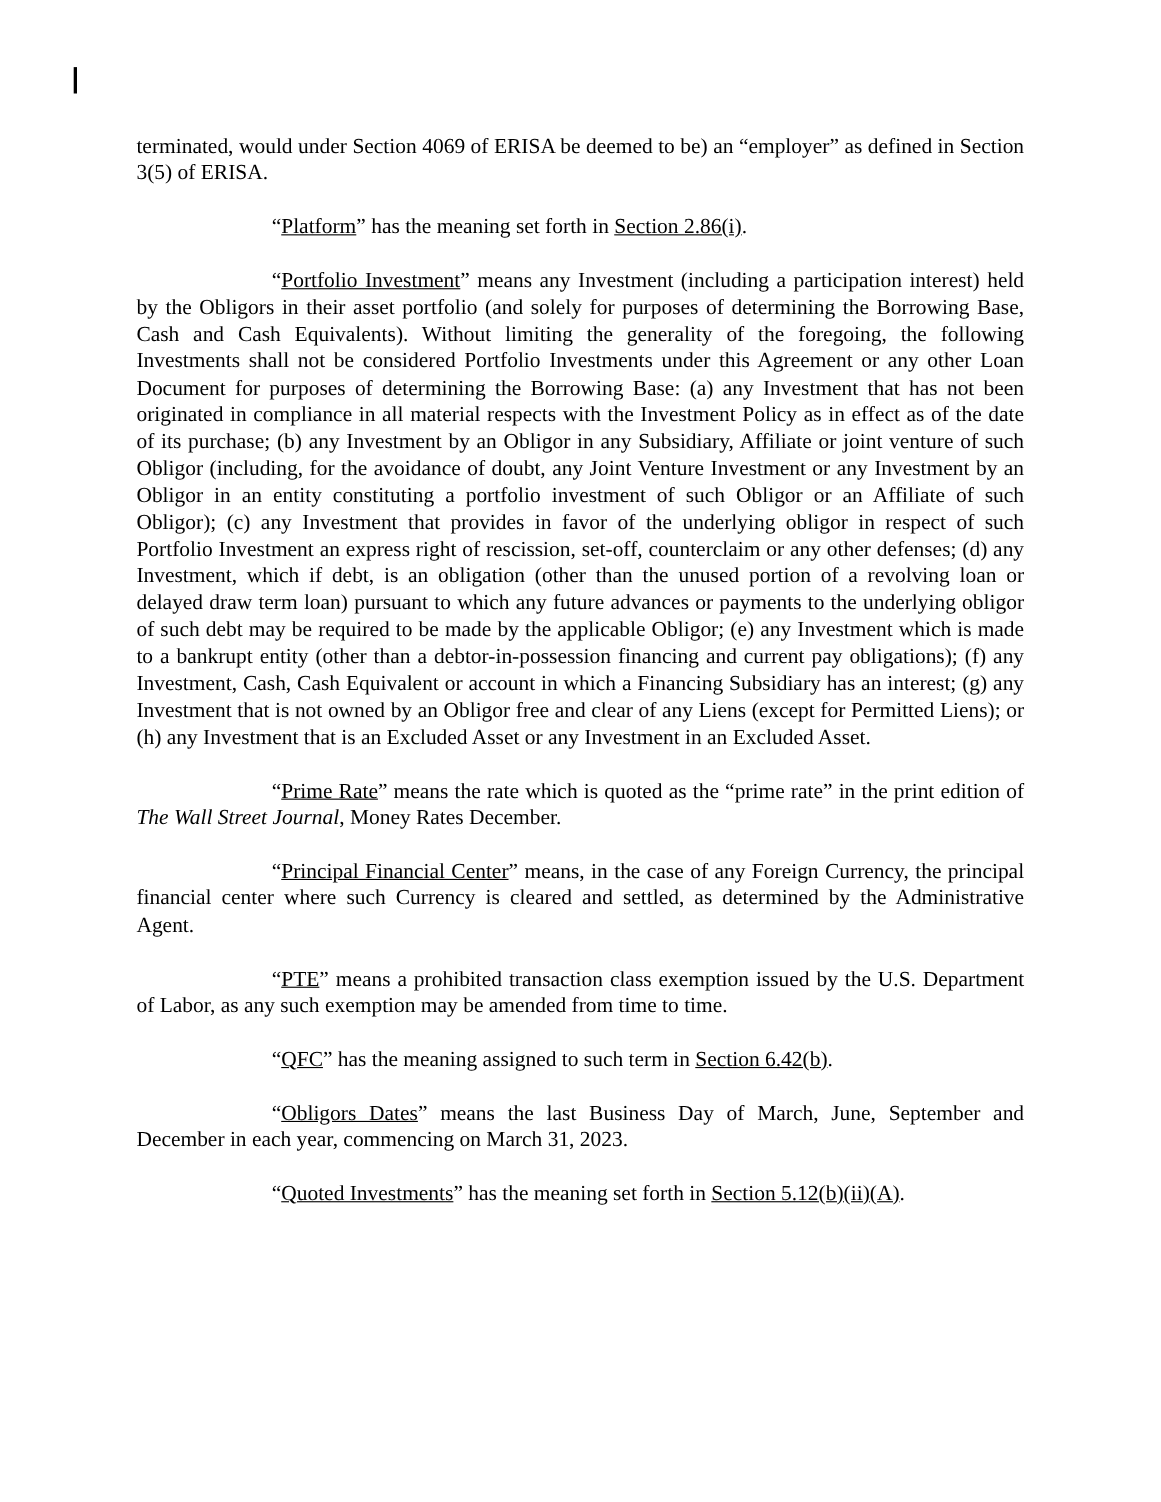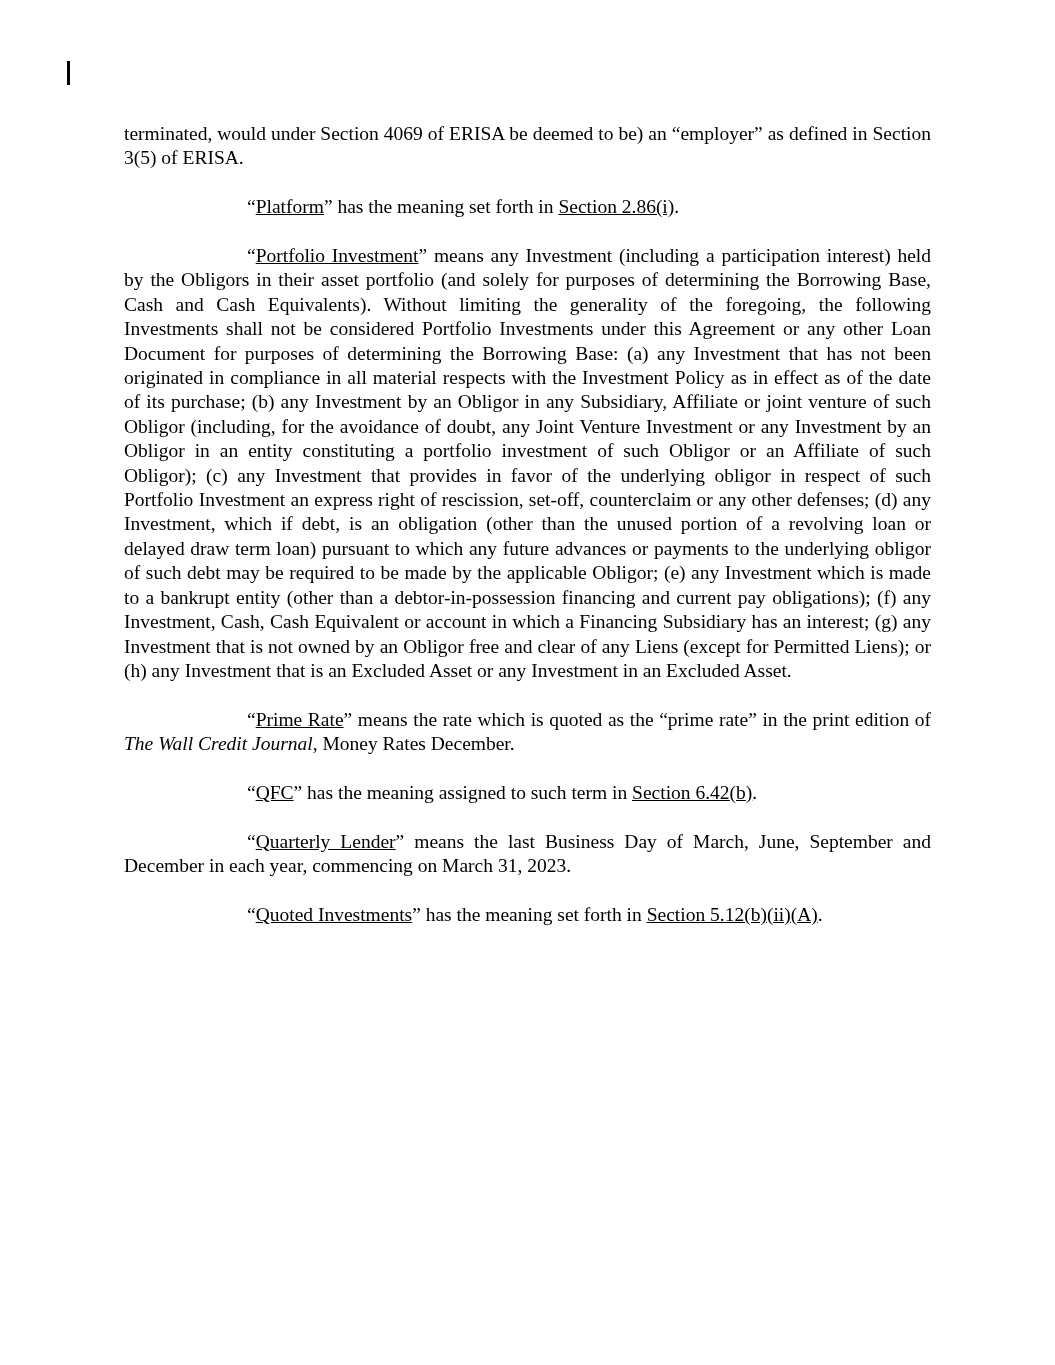--- a/index.html
+++ b/index.html
@@ -66,23 +66,25 @@
 
 <div class="page">
 
   <div class="revision-bar top"></div>
   <div class="revision-bar bottom"></div>
 
   <div class="content">
       <p class="para"><span>terminated, would under Section 4069 of ERISA be deemed to be) an “employer” as defined in Section 3(5) of ERISA.</span></p>
       <p class="para indent"><span>“</span><span class="u">Platform</span><span>” has the meaning set forth in </span><span class="u">Section 2.86(i)</span><span>.</span></p>
       <p class="para indent"><span>“</span><span class="u">Portfolio Investment</span><span>” means any Investment (including a participation interest) held by the Obligors in their asset portfolio (and solely for purposes of determining the Borrowing Base, Cash and Cash Equivalents).  Without limiting the generality of the foregoing, the following Investments shall not be considered Portfolio Investments under this Agreement or any other Loan Document for purposes of determining the Borrowing Base: (a) any Investment that has not been originated in compliance in all material respects with the Investment Policy as in effect as of the date of its purchase; (b) any Investment by an Obligor in any Subsidiary, Affiliate or joint venture of such Obligor (including, for the avoidance of doubt, any Joint Venture Investment or any Investment by an Obligor in an entity constituting a portfolio investment of such Obligor or an Affiliate of such Obligor); (c) any Investment that provides in favor of the underlying obligor in respect of such Portfolio Investment an express right of rescission, set-off, counterclaim or any other defenses; (d) any Investment, which if debt, is an obligation (other than the unused portion of a revolving loan or delayed draw term loan) pursuant to which any future advances or payments to the underlying obligor of such debt may be required to be made by the applicable Obligor; (e) any Investment which is made to a bankrupt entity (other than a debtor-in-possession financing and current pay obligations); (f) any Investment, Cash, Cash Equivalent or account in which a Financing Subsidiary has an interest; (g) any Investment that is not owned by an Obligor free and clear of any Liens (except for Permitted Liens); or (h) any Investment that is an Excluded Asset or any Investment in an Excluded Asset.</span></p>
-      <p class="para indent"><span>“</span><span class="u">Prime Rate</span><span>” means the rate which is quoted as the “prime rate” in the print edition of </span><span class="i">The Wall Credit Journal</span><span>, Money Rates December.</span></p>
+      <p class="para indent"><span>“</span><span class="u">Prime Rate</span><span>” means the rate which is quoted as the “prime rate” in the print edition of </span><span class="i">The Wall Street Journal</span><span>, Money Rates December.</span></p>
+      <p class="para indent"><span>“</span><span class="u">Principal Financial Center</span><span>” means, in the case of any Foreign Currency, the principal financial center where such Currency is cleared and settled, as determined by the Administrative Agent.</span></p>
+      <p class="para indent"><span>“</span><span class="u">PTE</span><span>” means a prohibited transaction class exemption issued by the U.S. Department of Labor, as any such exemption may be amended from time to time.</span></p>
       <p class="para indent"><span>“</span><span class="u">QFC</span><span>” has the meaning assigned to such term in </span><span class="u">Section 6.42(b)</span><span>.</span></p>
-      <p class="para indent"><span>“</span><span class="u">Quarterly Lender</span><span>” means the last Business Day of March, June, September and December in each year, commencing on March 31, 2023.</span></p>
+      <p class="para indent"><span>“</span><span class="u">Obligors Dates</span><span>” means the last Business Day of March, June, September and December in each year, commencing on March 31, 2023.</span></p>
       <p class="para indent"><span>“</span><span class="u">Quoted Investments</span><span>” has the meaning set forth in </span><span class="u">Section 5.12(b)(ii)(A)</span><span>.</span></p>
     </div>
 
   <div class="footer" style="color: rgb(35, 35, 203);">
     <span class="pgnum">47</span>
     <span class="doctitle">Revolving Credit and Term Loan Agreement</span>
   </div>
 
 </div>
 

